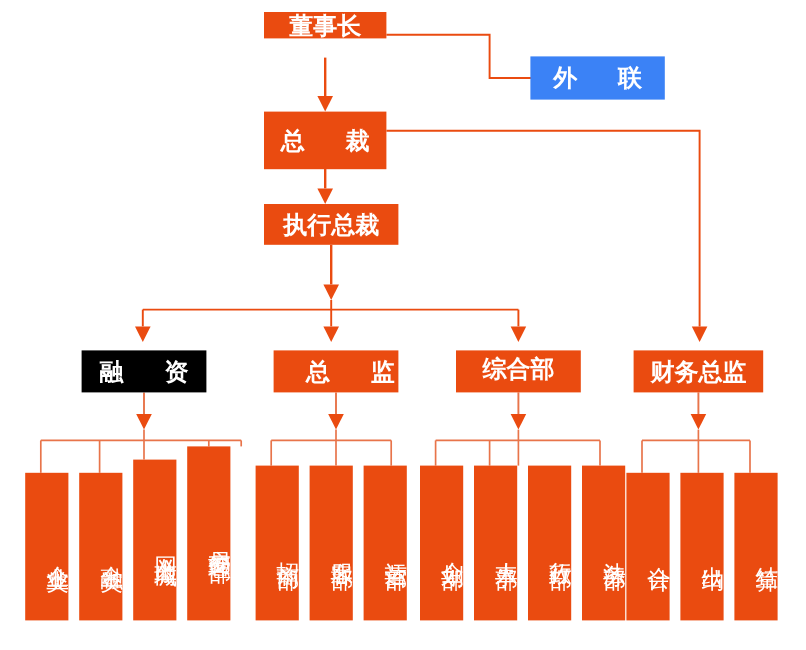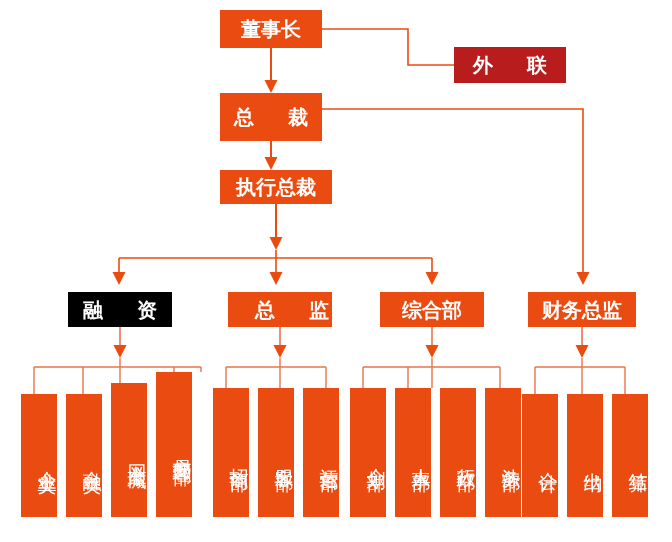--- a/index.html
+++ b/index.html
@@ -125,39 +125,39 @@
     <line x1="500" y1="367" x2="500" y2="388" stroke="#e8744a" stroke-width="1.4"></line>
 
     <line x1="582" y1="327" x2="582" y2="345" stroke="#e8744a" stroke-width="1.6"></line>
     <path d="M575.5,345 L588.5,345 L582,358 z" fill="#ea4b10"></path>
     <line x1="535" y1="367" x2="625" y2="367" stroke="#e8744a" stroke-width="1.4"></line>
     <line x1="535" y1="367" x2="535" y2="394" stroke="#e8744a" stroke-width="1.4"></line>
     <line x1="582" y1="358" x2="582" y2="394" stroke="#e8744a" stroke-width="1.4"></line>
     <line x1="625" y1="367" x2="625" y2="394" stroke="#e8744a" stroke-width="1.4"></line>
   </svg>
 
-  <div class="node h" style="left: 220px; top: 10px; width: 102px; height: 38px; background: rgb(234, 75, 16); color: rgb(255, 255, 255);">
+  <div class="node h" style="left: 220px; top: 10px; width: 102px; height: 22px; background: rgb(234, 75, 16); color: rgb(255, 255, 255);">
     <span>董事长</span>
   </div>
-  <div class="node h wide" style="left: 454px; top: 47px; width: 112px; height: 36px; background: #b91c1c; color: rgb(255, 255, 255);">
+  <div class="node h wide" style="left: 442px; top: 47px; width: 112px; height: 36px; background: #3b82f6; color: rgb(255, 255, 255);">
     <span>外　联</span>
   </div>
   <div class="node h wide" style="left: 220px; top: 93px; width: 102px; height: 48px; background: rgb(234, 75, 16); color: rgb(255, 255, 255);">
     <span>总　裁</span>
   </div>
   <div class="node h" style="left: 220px; top: 170px; width: 112px; height: 34px; background: rgb(234, 75, 16); color: rgb(255, 255, 255);">
     <span>执行总裁</span>
   </div>
   <div class="node h wide" style="left: 68px; top: 292px; width: 104px; height: 35px; background: #000000; color: rgb(255, 255, 255);">
     <span>融　资</span>
   </div>
   <div class="node h wide" style="left: 228px; top: 292px; width: 104px; height: 35px; background: rgb(234, 75, 16); color: rgb(255, 255, 255); padding-left: 24px;">
     <span>总　监</span>
   </div>
-  <div class="node h" style="left: 380px; top: 292px; width: 104px; height: 35px; background: rgb(234, 75, 16); color: rgb(255, 255, 255);">
+  <div class="node h" style="left: 380px; top: 292px; width: 104px; height: 35px; background: rgb(234, 75, 16); color: rgb(255, 255, 255); font-family: Liberation Mono, monospace;">
     <span>综合部</span>
   </div>
   <div class="node h" style="left: 528px; top: 292px; width: 108px; height: 35px; background: rgb(234, 75, 16); color: rgb(255, 255, 255);">
     <span>财务总监</span>
   </div>
 
   <div id="leaves">
       <div class="node v" style="left: 21px; top: 394px; width: 36px; height: 123px; background: rgb(234, 75, 16);">
         <span>企业类</span>
       </div>

